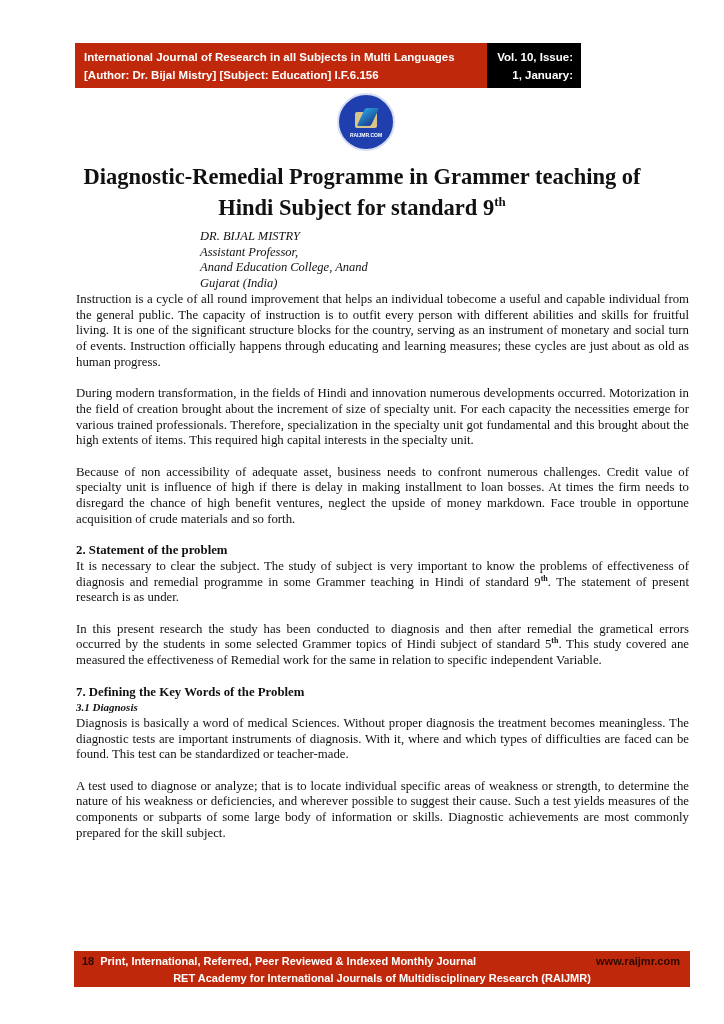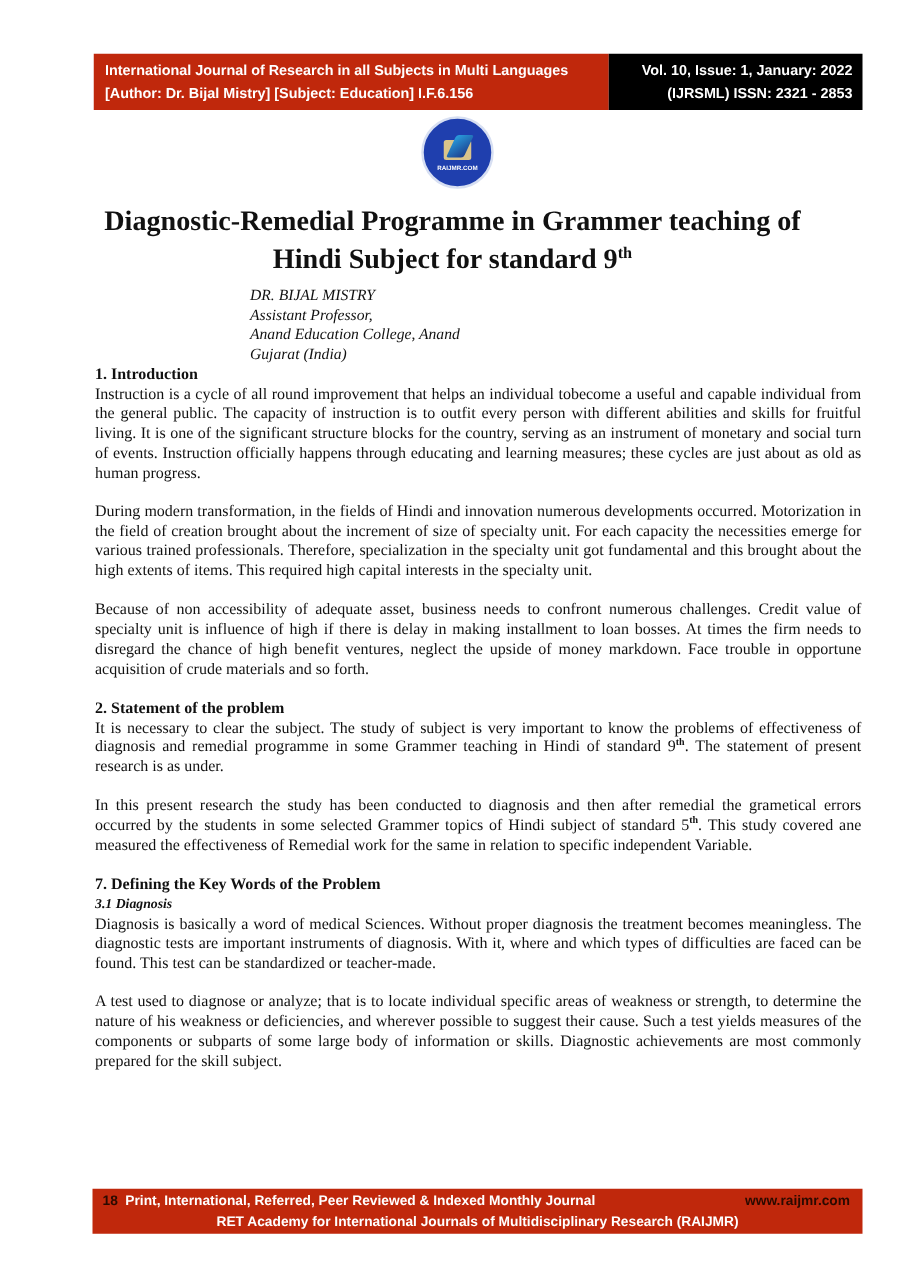--- a/index.html
+++ b/index.html
@@ -1,18 +1,18 @@
 <!DOCTYPE html>
 <html><head>
 <meta charset="utf-8">
 <style>
   html, body { margin:0; padding:0; background:#ffffff; }
   body { width:724px; height:1024px; position:relative; overflow:hidden; font-family:"Liberation Serif", serif; color:#111; }
 
-  .hdr { position:absolute; left:75px; top:43px; width:615px; height:45px; display:flex; }
+  .hdr { position:absolute; left:75px; top:43px; width:506px; height:45px; display:flex; }
   .hdr-left { background:#c0280c; color:#fff; width:412px; padding:5px 0 0 9px; box-sizing:border-box; font-family:"Liberation Sans", sans-serif; font-weight:bold; font-size:11.5px; line-height:18px; }
   .hdr-right { background:#000; color:#fff; flex:1; padding:5px 8px 0 0; box-sizing:border-box; font-family:"Liberation Sans", sans-serif; font-weight:bold; font-size:11.5px; line-height:18px; text-align:right; }
   .hdr-right .l2 { padding-right:0; }
 
   .logo { position:absolute; left:337px; top:93px; width:58px; height:58px; border-radius:50%; background:#1f3fae; border:2px solid #d7dff2; box-sizing:border-box; display:flex; align-items:center; justify-content:center; flex-direction:column; }
   .logo .emb { width:22px; height:16px; background:#d9c48a; border-radius:2px; position:relative; margin-top:6px; }
   .logo .emb::after { content:""; position:absolute; left:6px; top:-4px; width:14px; height:18px; background:linear-gradient(135deg,#2aa0e0,#1b3c8c); transform:skewX(-25deg); border-radius:2px; }
   .logo .ltxt { font-family:"Liberation Sans", sans-serif; font-size:5px; color:#fff; font-weight:bold; margin-top:4px; }
 
   .title { position:absolute; left:60px; top:164px; width:604px; text-align:center; font-weight:bold; font-size:22.5px; line-height:25px; }
@@ -58,21 +58,20 @@
 </div>
 
 <div class="author">
   <div>DR. BIJAL MISTRY</div>
   <div>Assistant Professor,</div>
   <div>Anand Education College, Anand</div>
   <div>Gujarat (India)</div>
 </div>
 
 <div class="body">
-  <h3>1. Introduction</h3>
   <p>Instruction is a cycle of all round improvement that helps an individual tobecome a useful and capable individual from the general public. The capacity of instruction is to outfit every person with different abilities and skills for fruitful living. It is one of the significant structure blocks for the country, serving as an instrument of monetary and social turn of events. Instruction officially happens through educating and learning measures; these cycles are just about as old as human progress.</p>
   <div class="gap"></div>
   <p>During modern transformation, in the fields of Hindi and innovation numerous developments occurred. Motorization in the field of creation brought about the increment of size of specialty unit. For each capacity the necessities emerge for various trained professionals. Therefore, specialization in the specialty unit got fundamental and this brought about the high extents of items. This required high capital interests in the specialty unit.</p>
   <div class="gap"></div>
   <p>Because of non accessibility of adequate asset, business needs to confront numerous challenges. Credit value of specialty unit is influence of high if there is delay in making installment to loan bosses. At times the firm needs to disregard the chance of high benefit ventures, neglect the upside of money markdown. Face trouble in opportune acquisition of crude materials and so forth.</p>
   <div class="gap"></div>
 
   <h3>2. Statement of the problem</h3>
   <p><span>It is necessary to clear the subject. The study of subject is very important to know the problems of effectiveness of diagnosis and remedial programme in some Grammer teaching in Hindi of standard 9</span><sup>th</sup><span>. The statement of present research is as under.</span></p>
   <div class="gap"></div>

